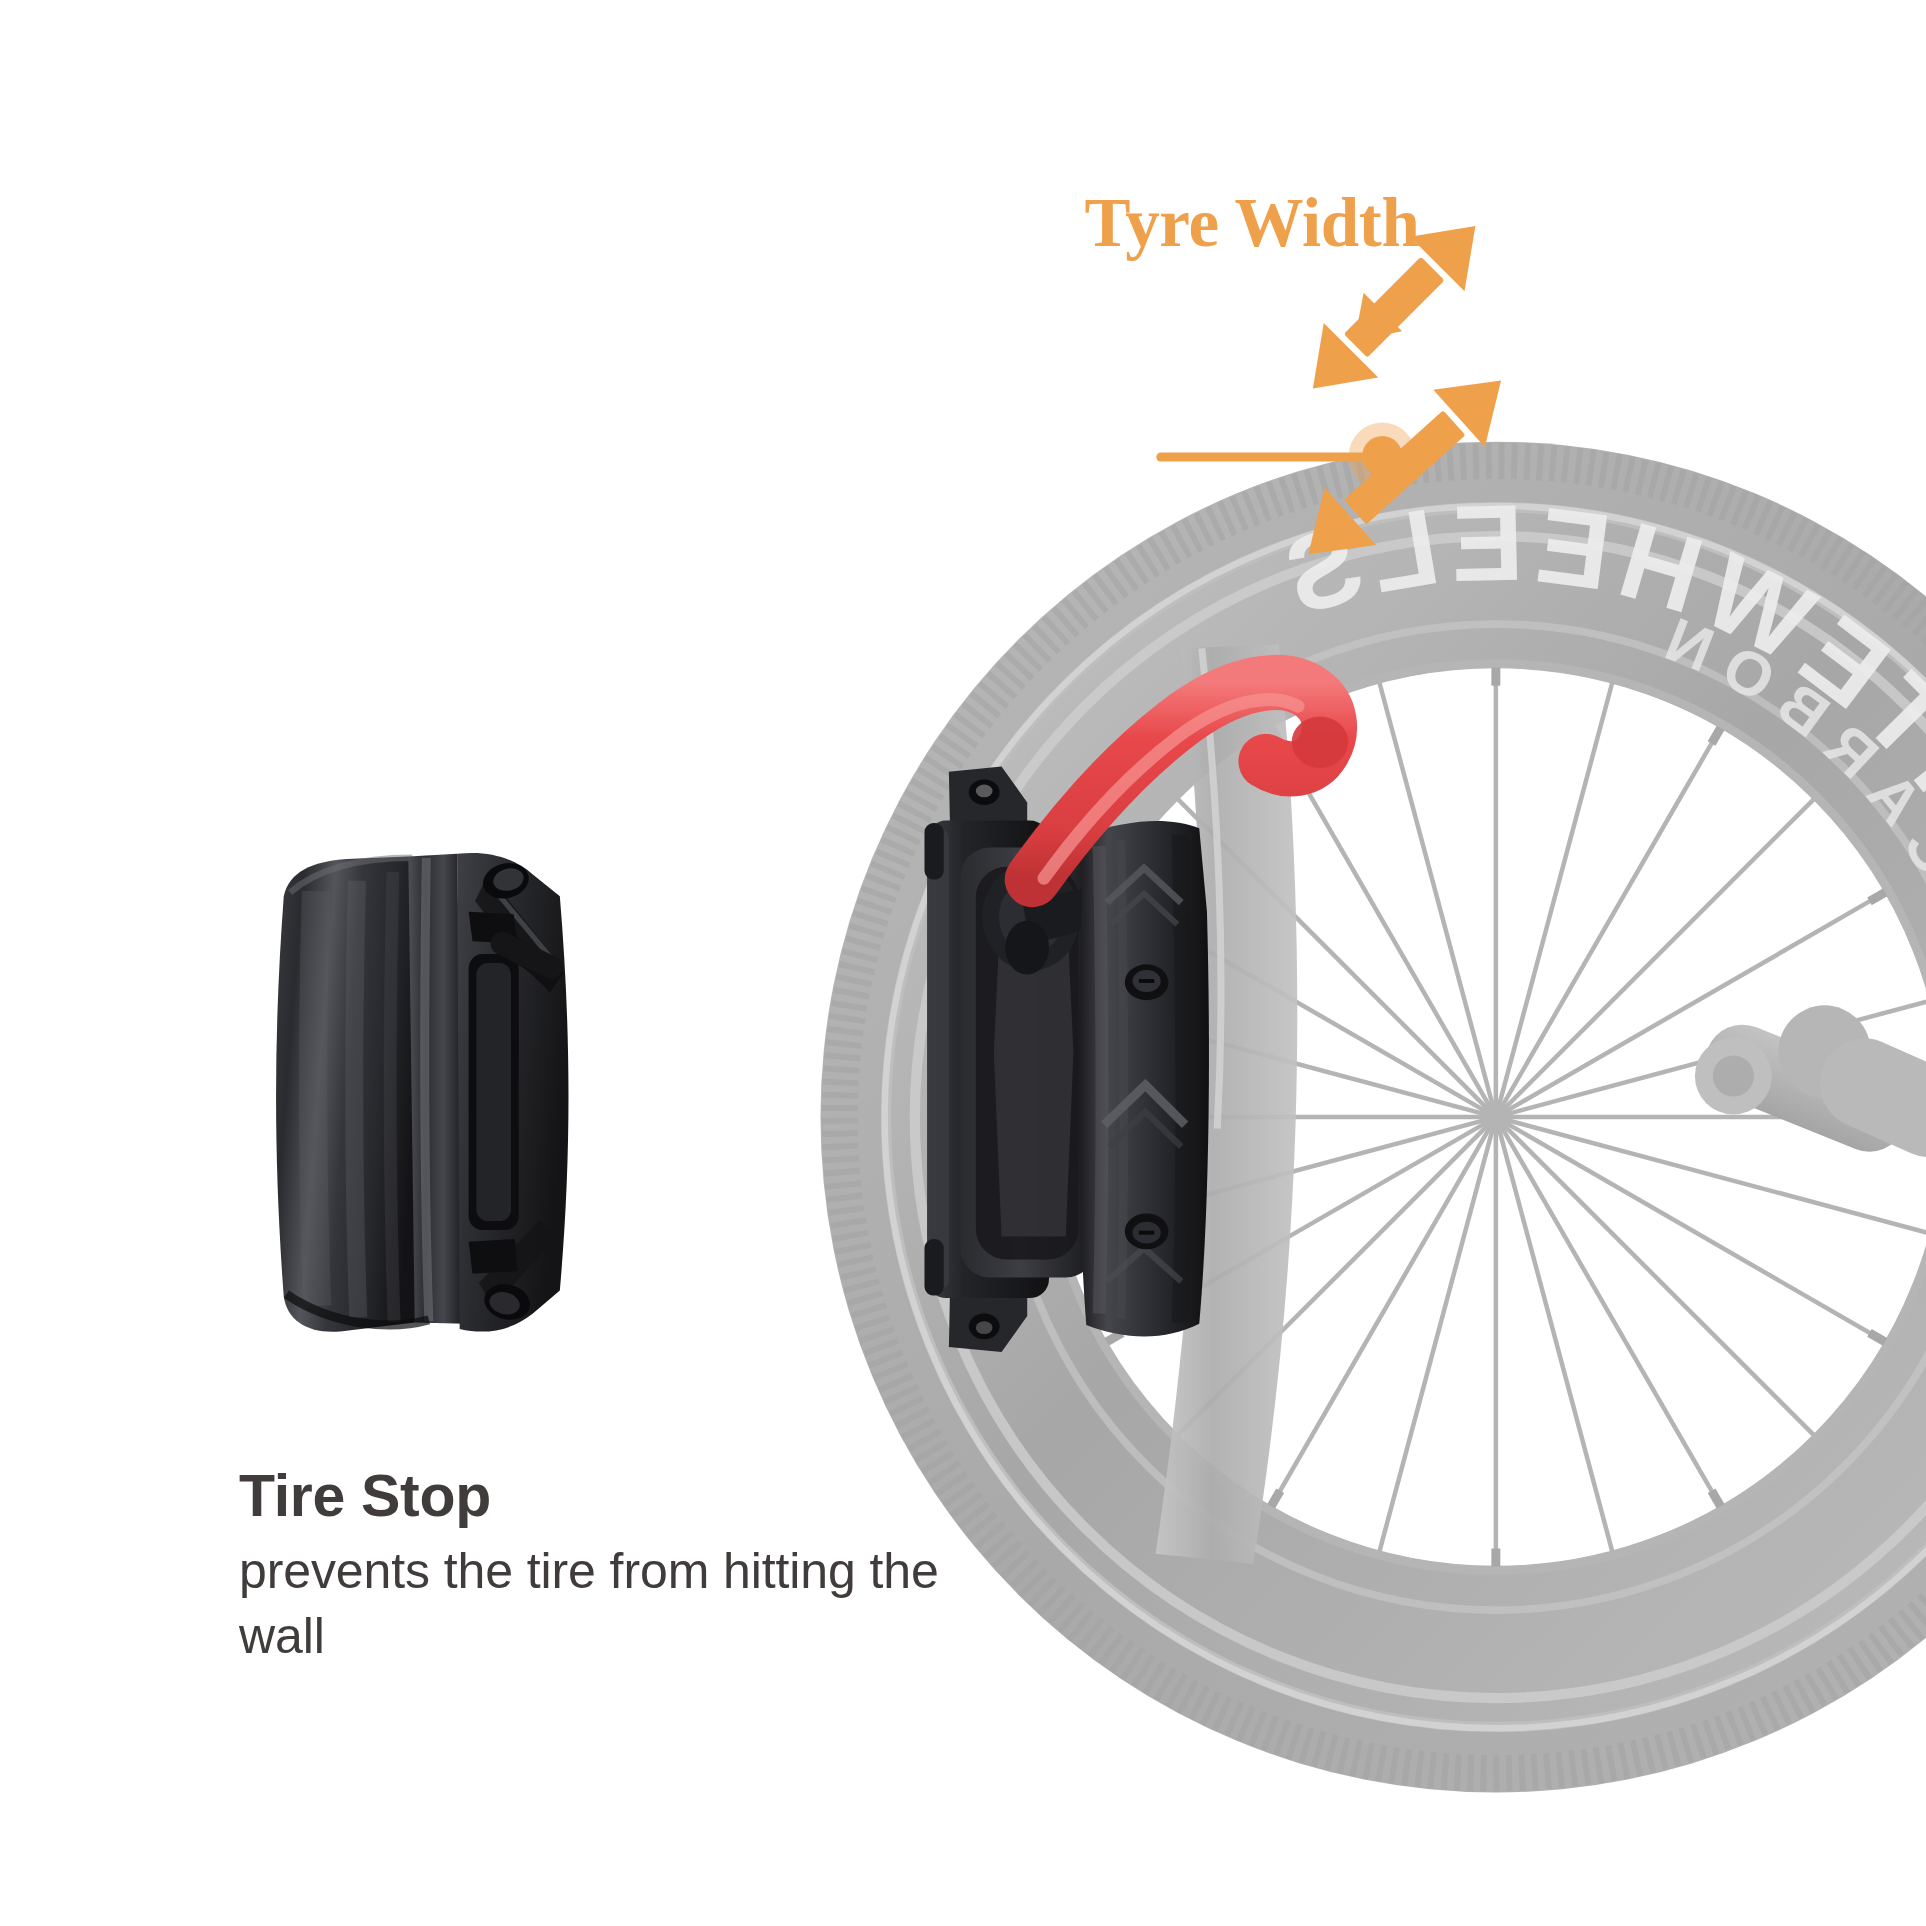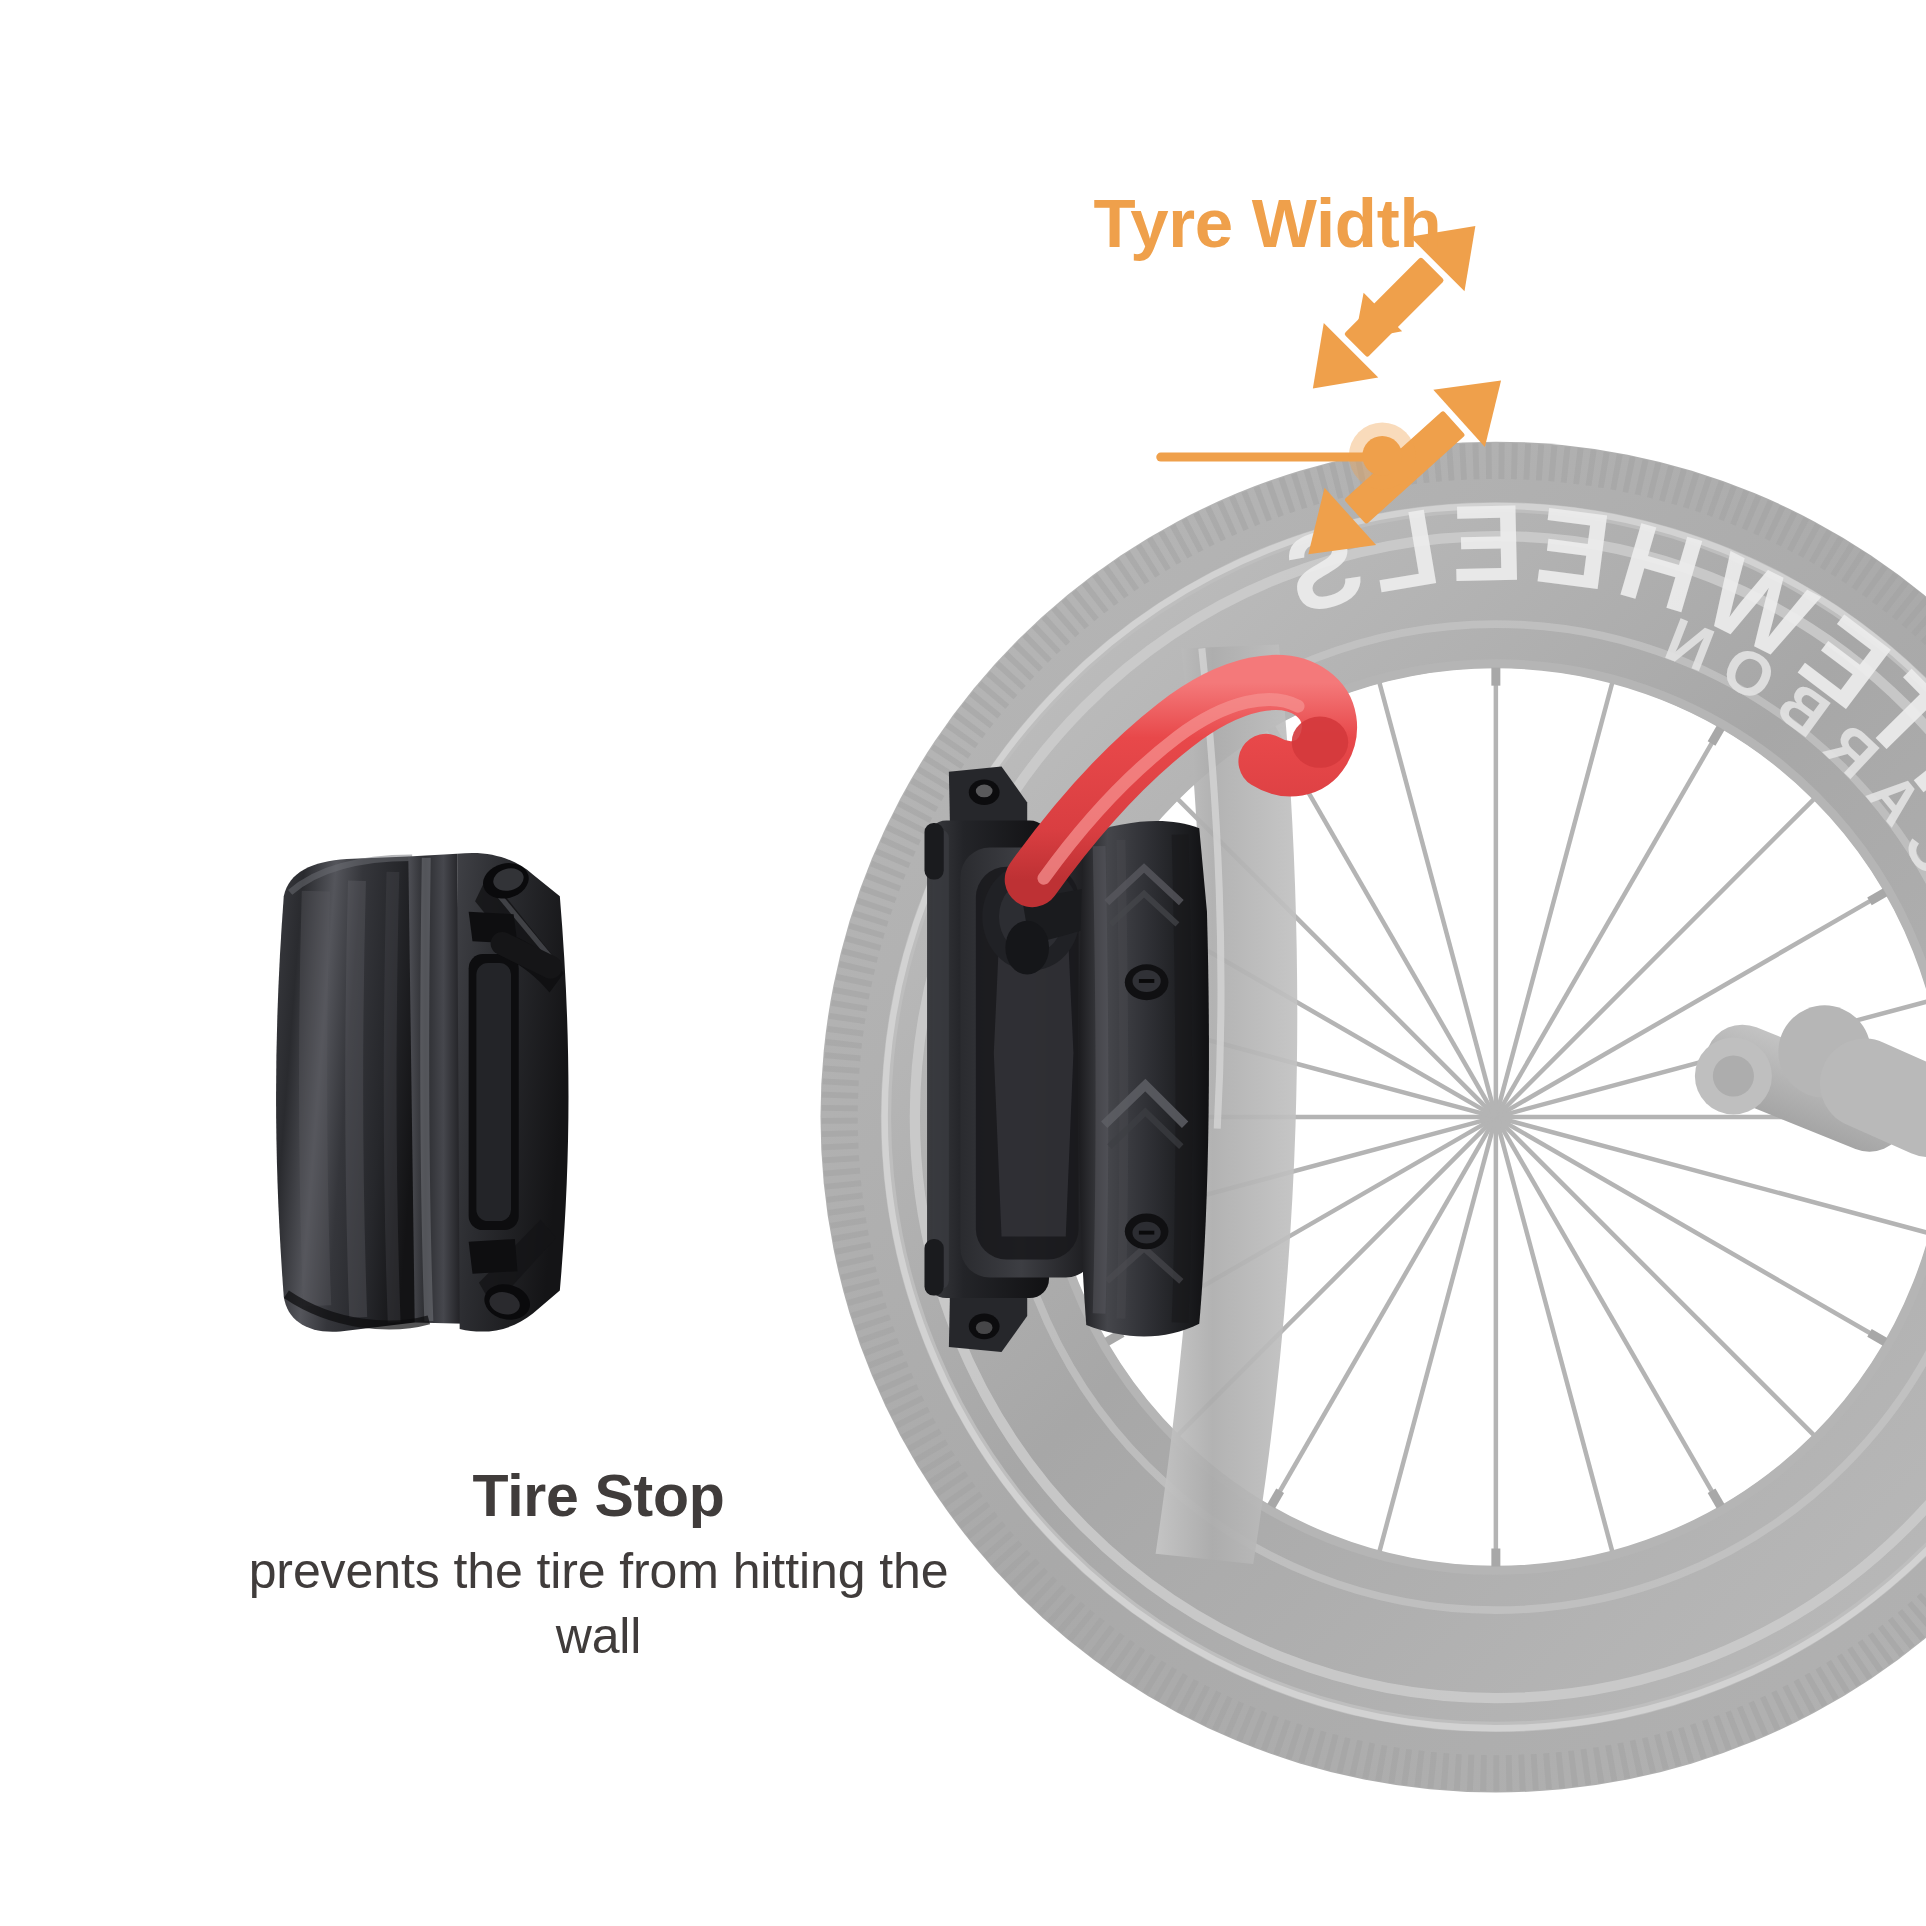--- a/index.html
+++ b/index.html
@@ -6,27 +6,27 @@
   html,body{margin:0;padding:0;background:#ffffff;}
   body{
     width:1926px;height:1926px;
     font-family:"Liberation Sans","DejaVu Sans",sans-serif;
     overflow:hidden;
     -webkit-font-smoothing:antialiased;
   }
   #stage{position:relative;width:1926px;height:1926px;background:#ffffff;overflow:hidden;}
 
   
-  .anno{position:absolute;font-weight:700;line-height:1.06;letter-spacing:-0.3px;white-space:pre;}
+  .anno{position:absolute;font-weight:700;line-height:1.06;letter-spacing:-0.3px;white-space:pre;font-family:Liberation Serif, serif;}
   #anno-width{left:1018px;top:114px;font-size:69px;color:var(--accent);}
   #anno-height{left:650px;top:429px;font-size:69px;color:var(--accent);}
   .anno .l2{display:block;}
 
   
-  #caption{position:absolute;left:239px;top:1465px;width:719px;text-align:center;}
+  #caption{position:absolute;left:239px;top:1465px;width:719px;}
   #caption-title{font-size:59px;font-weight:700;color:var(--ink);letter-spacing:-0.3px;line-height:1.06;margin:0 0 11.6px 0;}
   #caption-body{font-size:50px;font-weight:400;color:var(--ink);letter-spacing:-0.1px;line-height:1.30;margin:0;}
 
   
   .layer{position:absolute;left:0;top:0;width:1926px;height:1926px;}
   #wheel-layer{opacity:1;}
 </style>
 </head>
 <body>
 

